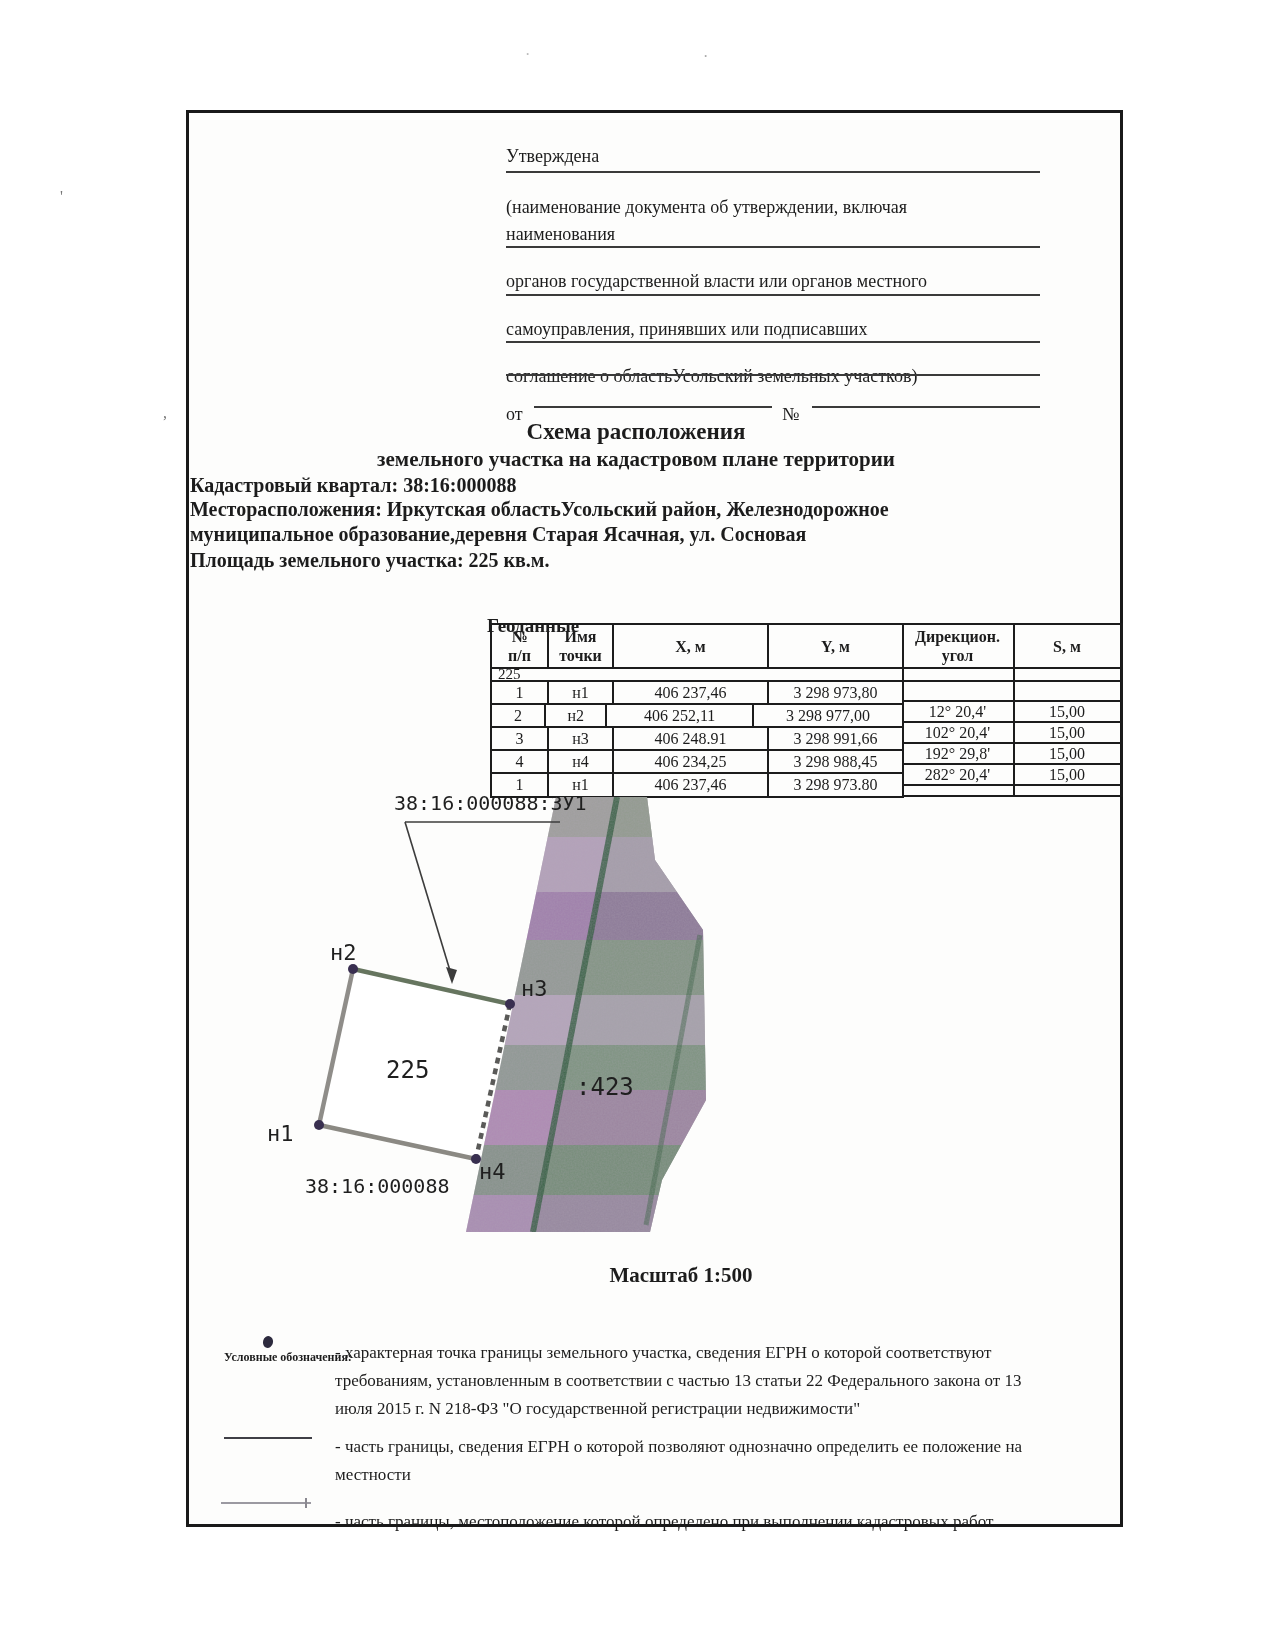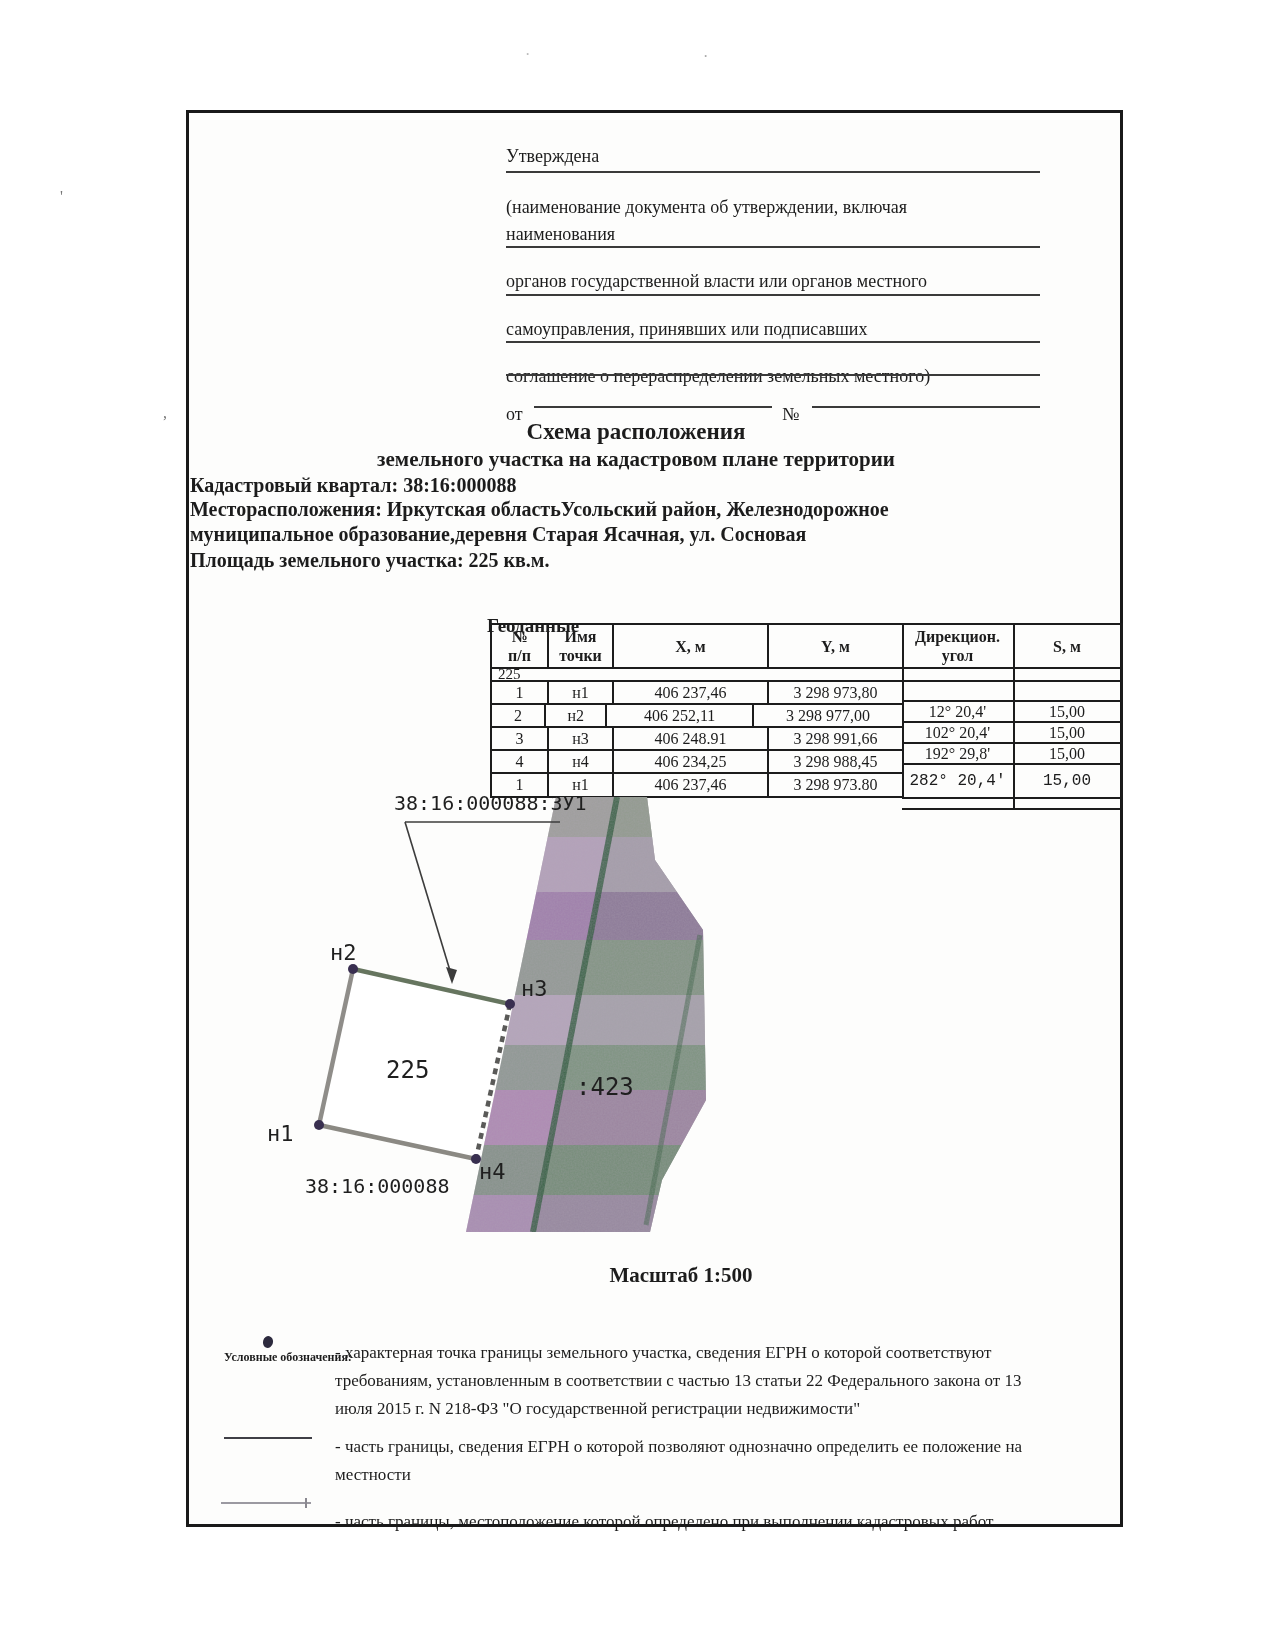--- a/index.html
+++ b/index.html
@@ -44,21 +44,21 @@
 
 <div class="txt" style="left:506px; top:126px;">Утверждена</div>
 <div class="uline" style="left:506px; top:171px; width:534px;"></div>
 <div class="txt pl" style="left:506px; top:177px; width:560px; line-height:27px;">(наименование документа об утверждении, включая
 наименования</div>
 <div class="uline" style="left:506px; top:246px; width:534px;"></div>
 <div class="txt" style="left:506px; top:251px;">органов государственной власти или органов местного</div>
 <div class="uline" style="left:506px; top:294px; width:534px;"></div>
 <div class="txt" style="left:506px; top:299px;">самоуправления, принявших или подписавших</div>
 <div class="uline" style="left:506px; top:341px; width:534px;"></div>
-<div class="txt" style="left:506px; top:346px;">соглашение о перераспределении земельных местного)</div>
+<div class="txt" style="left:506px; top:346px;">соглашение о областьУсольский земельных участков)</div>
 <div class="uline" style="left:506px; top:374px; width:534px;"></div>
 <div class="txt" style="left:506px; top:384px;">от</div>
 <div class="uline" style="left:534px; top:406px; width:238px;"></div>
 <div class="txt" style="left:782px; top:384px;">№</div>
 <div class="uline" style="left:812px; top:406px; width:228px;"></div>
 
 <div class="txt b center" style="left:186px; top:402px; width:900px; font-size:23px;">Схема расположения</div>
 <div class="txt b center" style="left:186px; top:429px; width:900px; font-size:21px;">земельного участка на кадастровом плане территории</div>
 <div class="txt b" style="left:190px; top:455px; font-size:20px;">Кадастровый квартал: 38:16:000088</div>
 <div class="txt b pl" style="left:190px; top:480px; width:900px; font-size:20px; line-height:25px;">Месторасположения: Иркутская областьУсольский район, Железнодорожное
@@ -130,21 +130,21 @@
     <div class="cell" style="width:106px;">15,00</div>
   </div>
   <div class="trow bt" style="height:21px;">
     <div class="cell first" style="width:111px;">102° 20,4'</div>
     <div class="cell" style="width:106px;">15,00</div>
   </div>
   <div class="trow bt" style="height:21px;">
     <div class="cell first" style="width:111px;">192° 29,8'</div>
     <div class="cell" style="width:106px;">15,00</div>
   </div>
-  <div class="trow bt" style="height:34px;font-family:Liberation Mono, monospace;">
+  <div class="trow bt" style="height:21px;">
     <div class="cell first" style="width:111px;">282° 20,4'</div>
     <div class="cell" style="width:106px;">15,00</div>
   </div>
   <div class="trow bt" style="height:11px;">
     <div class="cell first" style="width:111px;"></div>
       <div class="cell" style="width:106px;"></div>
   </div>
 </div>
 
 <svg class="abs" style="left:230px; top:755px;" width="520" height="500" viewBox="230 755 520 500">

